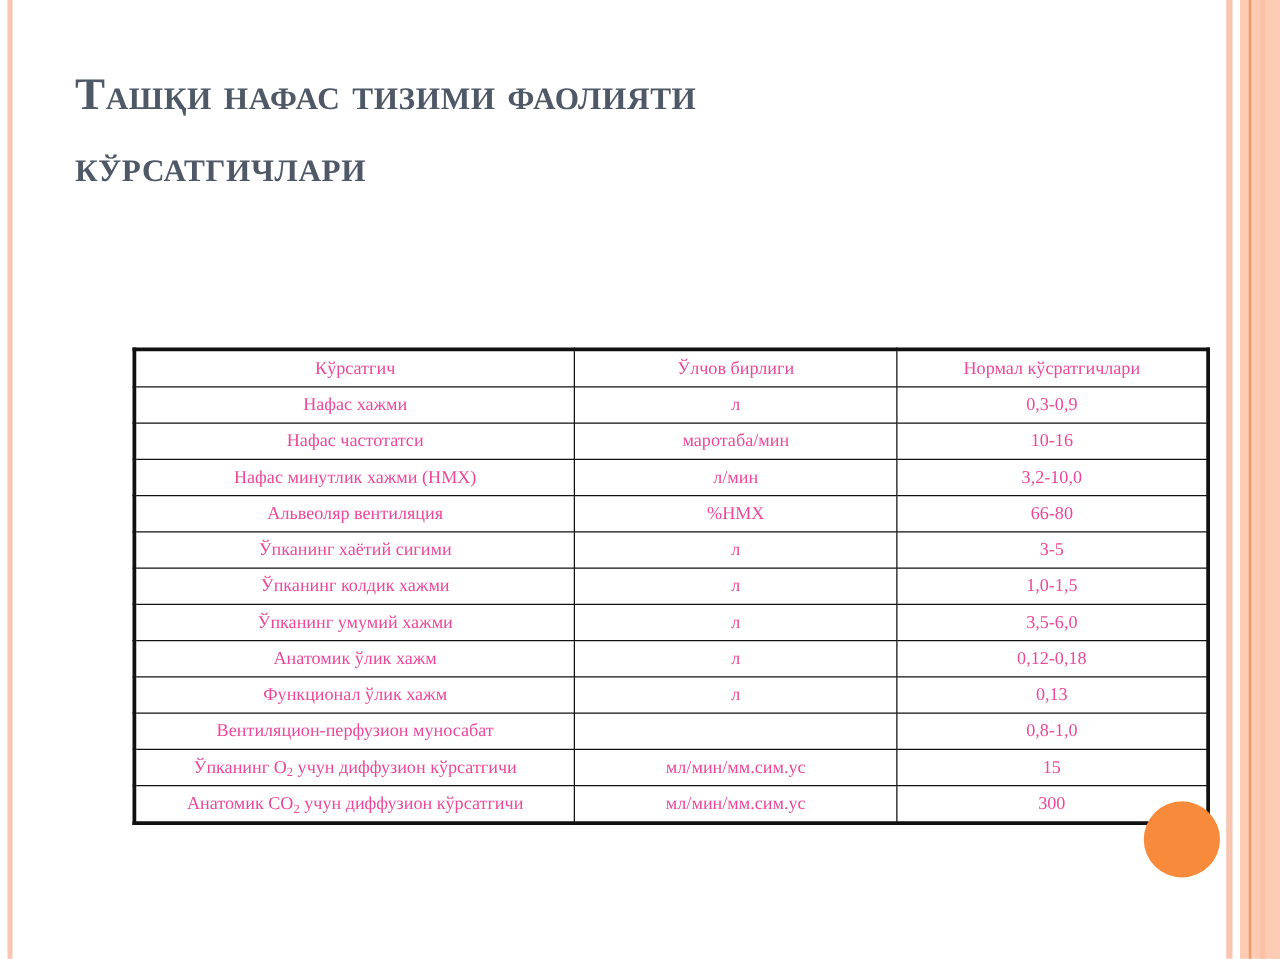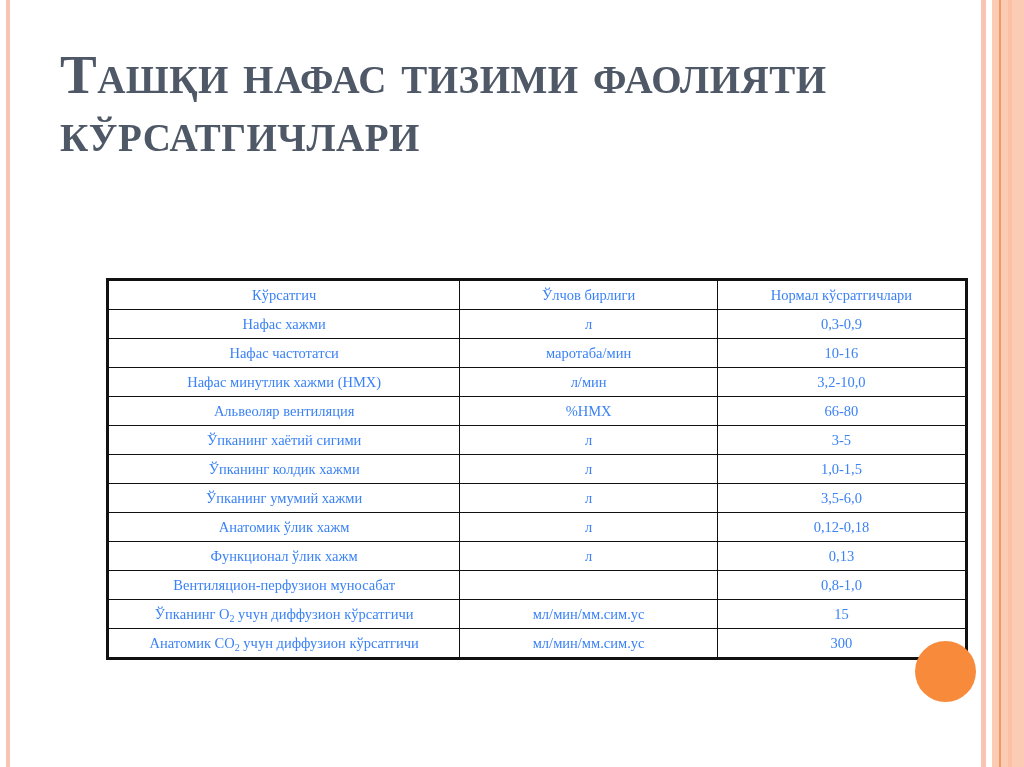--- a/index.html
+++ b/index.html
@@ -13,29 +13,29 @@
       background: #f9c4b1;
     }
     .right-deco { position: absolute; top: 0; height: 767px; }
     .rd1 { left: 981px; width: 5px; background: #f9c4b1; }
     .rd2 { left: 992px; width: 32px; background: #fccbb4; }
     .rd3 { left: 999px; width: 2px; background: #f09a6a; }
     .rd4 { left: 1008px; width: 4px; background: #fbc0a6; }
     .title {
       position: absolute; left: 60px; top: 46px; width: 880px;
       font-family: "Liberation Serif", "DejaVu Serif", serif;
-      font-size: 55px; line-height: 58px; color: #4f5866;
+      font-size: 36px; line-height: 58px; color: #4f5866;
       font-variant: small-caps; letter-spacing: 0.5px;
     }
     .title span { display: block; }
     table.data {
       position: absolute; left: 106px; top: 278px;
       width: 862px; border-collapse: collapse;
       border: 3px solid #111;
-      font-size: 14.5px; color: #3b82f6;
+      font-size: 14.5px; color: #ec4899;
     }
     table.data th, table.data td {
       border: 1.6px solid #111; height: 28px; padding: 0 8px;
       font-weight: normal; white-space: nowrap;
     }
     table.data th { text-align: center; }
     table.data td.c1 { text-align: center; }
     table.data td.c2, table.data td.c3 { text-align: center; }
     col.w1 { width: 353px; } col.w2 { width: 259px; } col.w3 { width: 250px; }
     sub { font-size: 10px; vertical-align: -3px; line-height: 0; }

